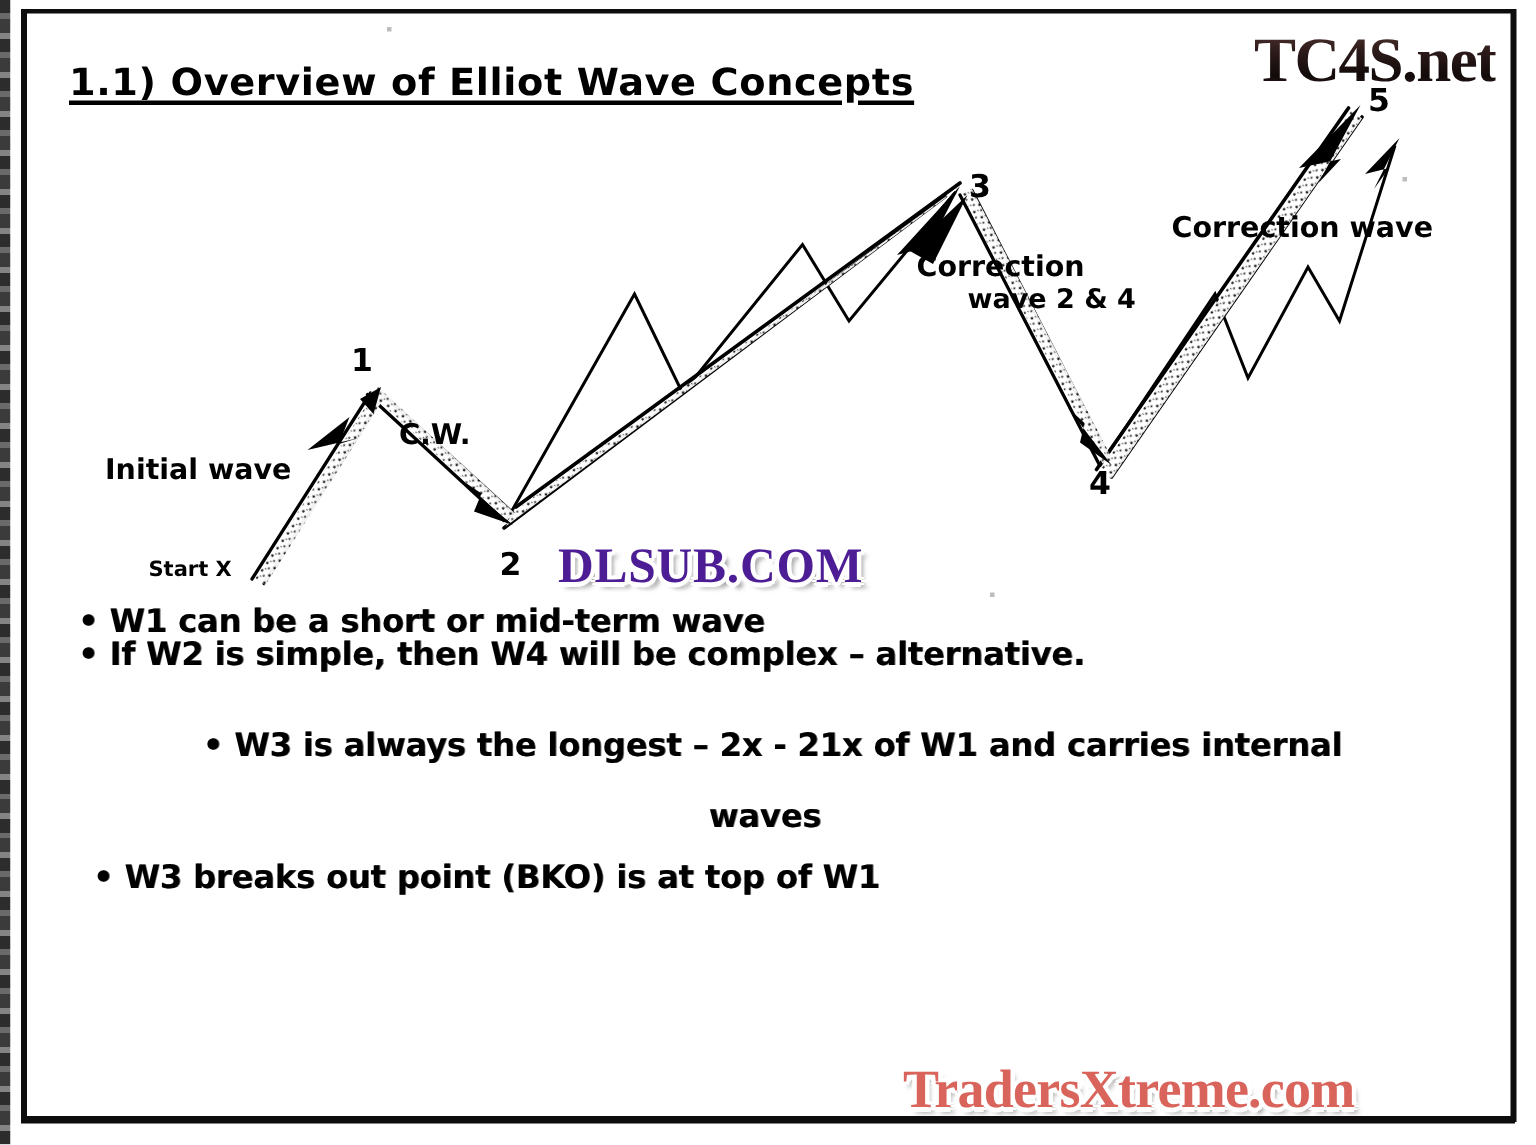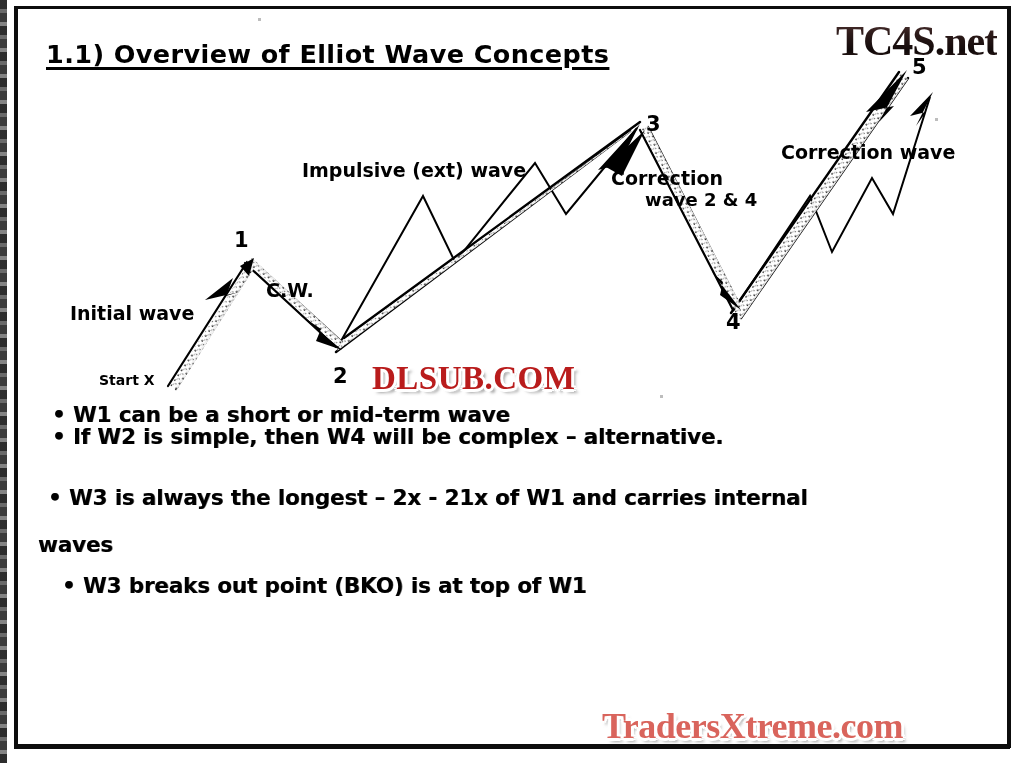--- a/index.html
+++ b/index.html
@@ -62,21 +62,21 @@
     -webkit-background-clip:text;background-clip:text;color:transparent;
     -webkit-text-fill-color:transparent;
     white-space:nowrap;
   }
   #wm-clip{position:absolute;left:830px;top:16px;width:194px;height:46px;overflow:hidden;}
 
   #wm-dlsub{
     position:absolute;left:372px;top:360px;
     font-family:"Liberation Serif","DejaVu Serif",serif;
     font-weight:bold;font-size:33px;letter-spacing:.5px;
-    color:#b91c1c;
+    color:#4c1d95;
     text-shadow:
       -2px -2px 0 #ffffff, 2px -2px 0 #ffffff,
       -2px  2px 0 #ffffff, 2px  2px 0 #ffffff,
       -3px  0   0 #ffffff, 3px  0   0 #ffffff,
        0   -3px 0 #ffffff, 0    3px 0 #ffffff,
        4px  4px 3px rgba(90,90,90,.55);
     white-space:nowrap;
   }
   #wm-traders{
     position:absolute;left:602px;top:705px;
@@ -175,21 +175,20 @@
         <polygon points="910,116 933,92 916,126 926,112"></polygon>
       </g>
     </svg>
 
     <div class="dlabel" style="left:70px;top:303px;font-size:19px;">Initial wave</div>
 
     <div class="dlabel" style="left:99px;top:373px;font-size:14px;">Start X</div>
 
     <div class="dlabel" style="left:266px;top:280px;font-size:19px;">C.W.</div>
 
-    <div class="dlabel" style="left:302px;top:160px;font-size:19px;">Impulsive (ext) wave</div>
 
     <div class="dlabel" style="left:611px;top:168px;font-size:19px;">Correction</div>
     <div class="dlabel" style="left:605px;top:190px;font-size:18px;margin-left:40px;">wave 2 &amp; 4</div>
 
     <div class="dlabel" style="left:781px;top:142px;font-size:19px;">Correction wave</div>
 
     <div class="pnum" style="left:234px;top:228px;">1</div>
     <div class="pnum" style="left:333px;top:364px;">2</div>
     <div class="pnum" style="left:646px;top:112px;">3</div>
     <div class="pnum" style="left:726px;top:310px;">4</div>
@@ -201,21 +200,21 @@
 
     <div class="bullet-item" style="">
       <div class="bline">• W1 can be a short or mid-term wave</div>
     </div>
 
 
     <div class="bullet-item" style="margin-bottom:40px;">
       <div class="bline">• If W2 is simple, then W4 will be complex – alternative.</div>
     </div>
 
-    <div class="bullet-item" style="margin-bottom:20px;">
+    <div class="bullet-item" style="margin-bottom:20px;text-align:center;">
       <div class="bline" style="margin-left:-4px;">• W3 is always the longest – 2x - 21x of W1 and carries internal</div>
       <div class="bline" style="margin-left:-14px;margin-top:25px;">waves</div>
     </div>
 
     <div class="bullet-item">
       <div class="bline" style="margin-left:10px;">• W3 breaks out point (BKO) is at top of W1</div>
     </div>
 
   </div>
 

